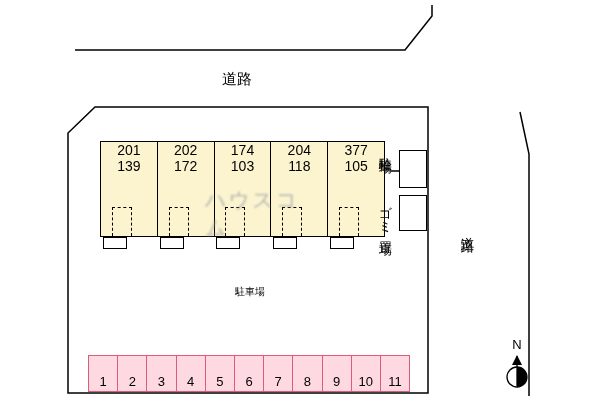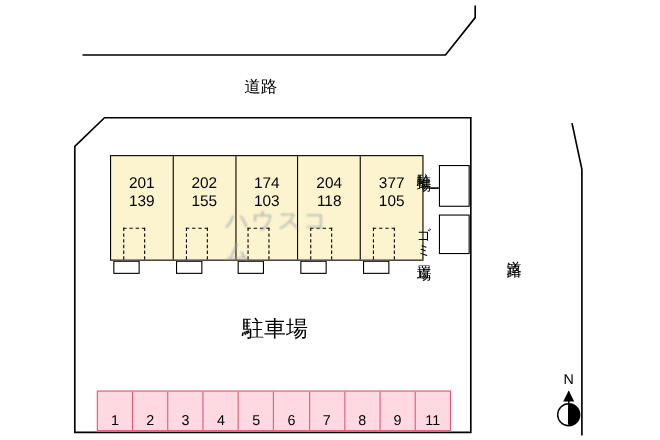--- a/index.html
+++ b/index.html
@@ -13,21 +13,21 @@
   .lbl{font-size:15px;text-align:center;}
   .vtext{writing-mode:vertical-rl;text-orientation:upright;letter-spacing:2px;font-size:13px;line-height:14px;}
   
   .bldg-row{
     position:absolute;left:100px;top:141px;width:285px;height:96px;
     display:flex;border:1.5px solid #000;background:#fcf4cf;box-sizing:border-box;
   }
   .bldg-cell{flex:1;position:relative;border-right:1px solid #000;box-sizing:border-box;}
   .bldg-cell:last-child{border-right:none;}
   .unit-label{font-size:14px;line-height:16px;text-align:center;}
-  .unit-label.first{padding-top:16px;}
+  .unit-label.first{padding-top:0;}
   .entry-dash{
     position:absolute;bottom:0;left:calc(50% - 17px);width:20px;height:29px;
     border:1px dashed #000;border-bottom:none;box-sizing:border-box;
   }
   .porch{
     position:absolute;top:100%;left:calc(50% - 26px);width:24px;height:12px;
     background:#fff;border:1px solid #000;box-sizing:border-box;margin-top:1px;
   }
   
   .facility-rect{position:absolute;background:#fff;border:1.5px solid #000;box-sizing:border-box;}
@@ -71,21 +71,21 @@
 
   <div class="bldg-row">
     <div class="bldg-cell">
       <div class="unit-label first">201</div>
       <div class="unit-label">139</div>
       <div class="entry-dash"></div>
       <div class="porch"></div>
     </div>
     <div class="bldg-cell">
       <div class="unit-label first">202</div>
-      <div class="unit-label">155</div>
+      <div class="unit-label">172</div>
       <div class="entry-dash"></div>
       <div class="porch"></div>
     </div>
     <div class="bldg-cell">
       <div class="unit-label first">174</div>
       <div class="unit-label">103</div>
       <div class="entry-dash"></div>
       <div class="porch"></div>
     </div>
     <div class="bldg-cell">
@@ -103,21 +103,21 @@
   </div>
 
   <div class="watermark">ハウスコム</div>
 
   <div class="abs vtext" style="left:378px;top:147px;">駐輪場</div>
   <div class="facility-rect" style="left:399px;top:150px;width:28px;height:38px;"></div>
 
   <div class="abs vtext" style="left:378px;top:197px;">ゴミ置場</div>
   <div class="facility-rect" style="left:399px;top:195px;width:28px;height:36px;"></div>
 
-  <div class="abs lbl" style="left:215px;top:285px;width:70px;font-size:20px;">駐車場</div>
+  <div class="abs lbl" style="left:215px;top:285px;width:70px;font-size:10px;">駐車場</div>
 
   <div class="park-row">
     <div class="park-cell">
         <span>1</span>
       </div>
     <div class="park-cell">
         <span>2</span>
       </div>
     <div class="park-cell">
         <span>3</span>
@@ -134,19 +134,22 @@
     <div class="park-cell">
         <span>7</span>
       </div>
     <div class="park-cell">
         <span>8</span>
       </div>
     <div class="park-cell">
         <span>9</span>
       </div>
     <div class="park-cell">
+        <span>10</span>
+      </div>
+    <div class="park-cell">
         <span>11</span>
       </div>
   </div>
 
   <div class="abs vtext" style="left:461px;top:226px;font-size:14px;">道路</div>
 
 </div>
 
 </body></html>

